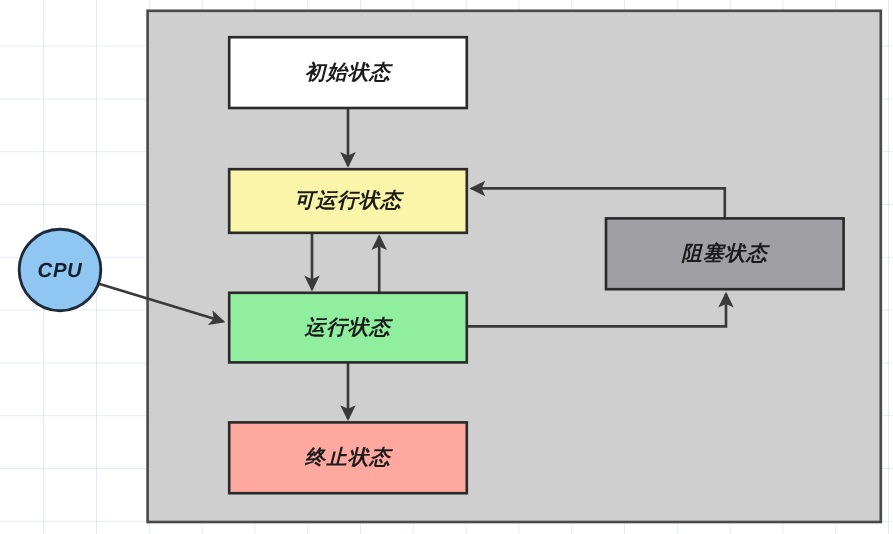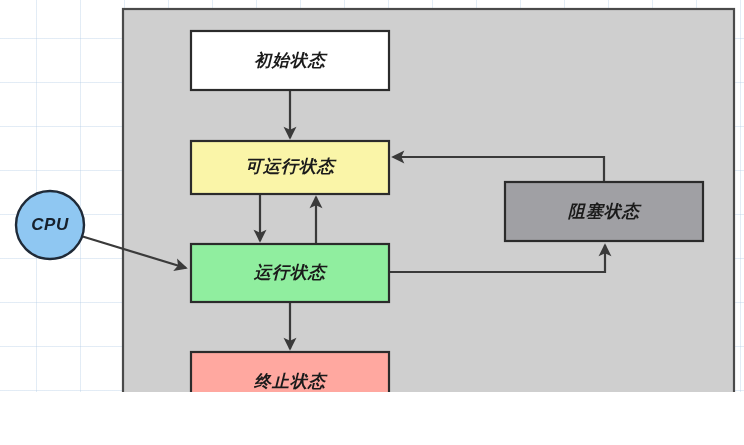--- a/index.html
+++ b/index.html
@@ -3,21 +3,21 @@
 <meta charset="utf-8">
 <style>
   html, body {
     margin: 0;
     padding: 0;
     background: #ffffff;
   }
   #canvas {
     position: relative;
     width: 744px;
-    height: 392px;
+    height: 445px;
     overflow: hidden;
     background-color: #ffffff;
     background-image:
       linear-gradient(to right, rgba(180,205,230,0.38) 1px, transparent 1px),
       linear-gradient(to bottom, rgba(180,205,230,0.38) 1px, transparent 1px);
     background-size: 44px 44px;
     background-position: -8px -6px;
     font-family: "Liberation Sans", "DejaVu Sans", sans-serif;
   }
   #diagram-svg {

